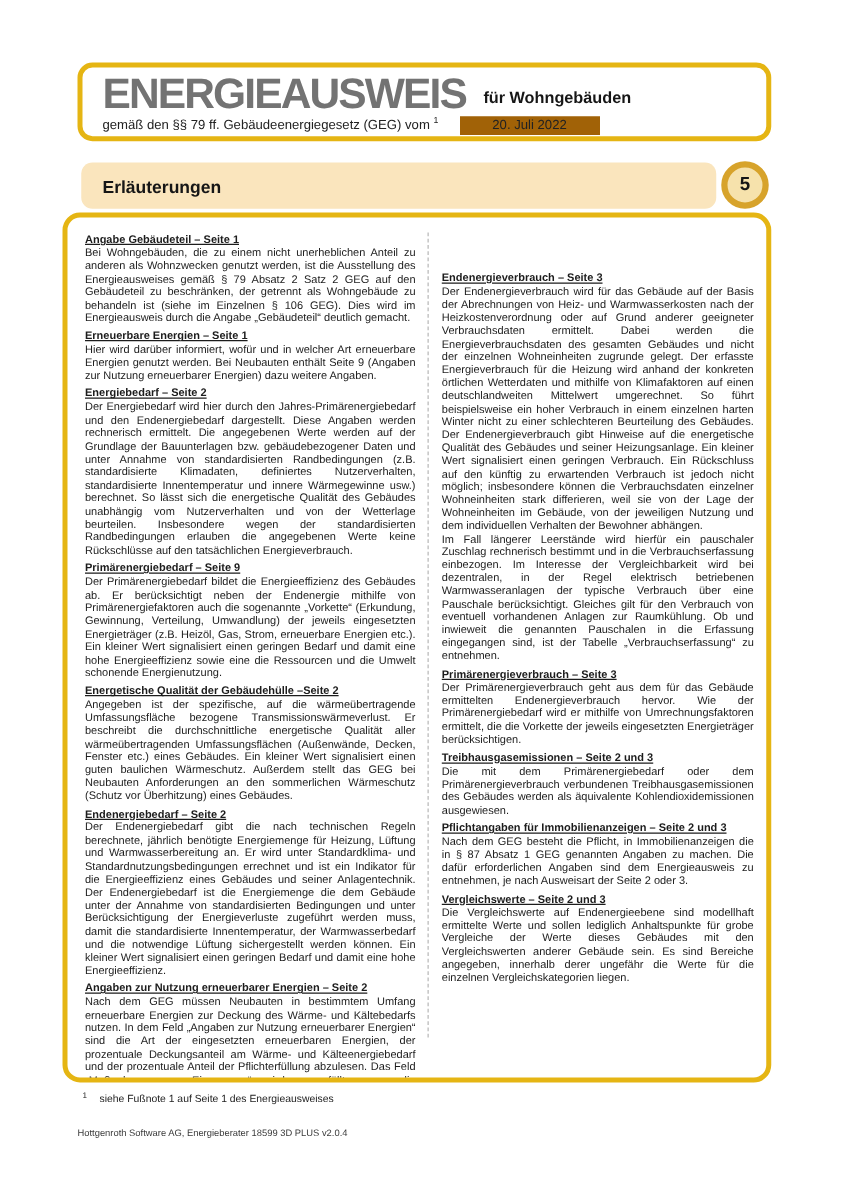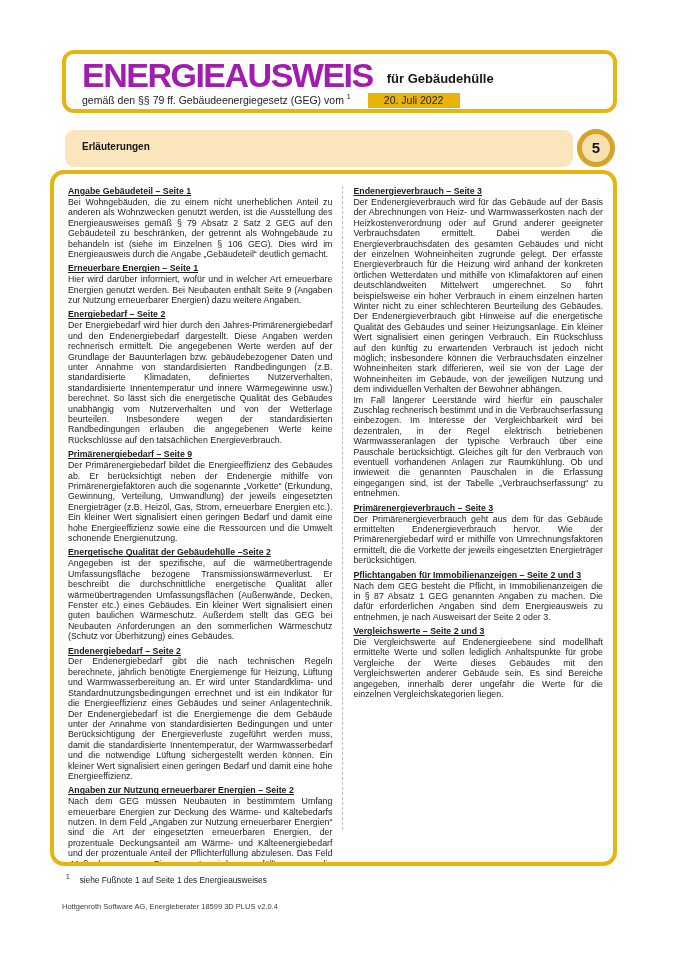--- a/index.html
+++ b/index.html
@@ -10,75 +10,75 @@
   }
   
   .header-box{
     position:absolute;left:62px;top:50px;width:547px;height:55px;
     border:4px solid #E5B513;border-radius:12px;background:#fff;
     padding:0;
   }
   .title-row{position:absolute;left:16px;top:2px;white-space:nowrap;}
   .main-title{
     font-size:34px;font-weight:bold;letter-spacing:-1.5px;display:inline-block;
-    color:#a21caf;
+    color:#737373;
   }
   .title-sub{
     font-size:13px;font-weight:bold;display:inline-block;margin-left:14px;
     position:relative;top:-4px;color:#161616;
   }
   .law-row{position:absolute;left:16px;top:39px;font-size:10.5px;white-space:nowrap;color:#222;}
   .law-row sup{font-size:7px;}
   .date-box{
-    display:inline-block;margin-left:14px;background:#eab308;
-    width:92px;text-align:center;font-size:10.5px;padding:1px 0 2px 0;
+    display:inline-block;margin-left:14px;background:#a16207;
+    width:112px;text-align:center;font-size:10.5px;padding:1px 0 2px 0;
     vertical-align:middle;color:#222;
   }
   
   .section-bar{
     position:absolute;left:65px;top:130px;width:508px;height:37px;
     background:#FAE5BD;border-radius:9px;
   }
   .section-bar .bar-label{
-    position:absolute;left:17px;top:11px;font-size:10px;font-weight:bold;color:#161616;
+    position:absolute;left:17px;top:11px;font-size:14px;font-weight:bold;color:#161616;
   }
   .page-circle{
     position:absolute;left:577px;top:129px;width:28px;height:28px;
     border:5px solid #D7A32B;border-radius:50%;background:#F6E2AC;
     text-align:center;line-height:28px;font-size:15px;font-weight:bold;color:#161616;
   }
   
   .content-box{
     position:absolute;left:50px;top:170px;width:559px;height:688px;
     border:4px solid #E5B513;border-radius:14px;background:#fff;
     box-sizing:content-box;overflow:hidden;
   }
   .columns{
     display:flex;flex-direction:row;align-items:stretch;
     padding:12px 10px 8px 14px;height:664px;box-sizing:border-box;justify-content:space-between;
   }
   .col{font-size:8.8px;line-height:10.4px;text-align:justify;color:#1c1c1c;}
   .col-left{width:267px;padding-right:10px;border-right:1px dashed #b9b9b9;}
-  .col-right{width:252px;padding-left:10px;}
+  .col-right{width:252px;padding-left:10px;margin-top:31px;}
   .section{margin-bottom:4px;}
   .sec-heading{
     font-weight:bold;text-decoration:underline;margin:0 0 0.5px 0;text-align:left;
   }
   .sec-para{margin:0;}
   
   .footnote{position:absolute;left:66px;top:873px;font-size:8.3px;color:#222;}
   .footnote sup{font-size:6.5px;margin-right:10px;}
   .app-footer{position:absolute;left:62px;top:902px;font-size:7.5px;color:#3a3a3a;}
 </style>
 </head>
 <body>
 
 <div class="header-box">
   <div class="title-row">
-    <span class="main-title">ENERGIEAUSWEIS</span><span class="title-sub">für Gebäudehülle</span>
+    <span class="main-title">ENERGIEAUSWEIS</span><span class="title-sub">für Wohngebäuden</span>
   </div>
   <div class="law-row">
     <span>gemäß den §§ 79 ff. Gebäudeenergiegesetz (GEG) vom</span>
     <sup>1</sup>
     <span class="date-box">20. Juli 2022</span>
   </div>
 </div>
 
 <div class="section-bar">
   <span class="bar-label">Erläuterungen</span>
@@ -121,20 +121,24 @@
         <div class="section">
           <div class="sec-heading">Endenergieverbrauch – Seite 3</div>
           <p class="sec-para">Der Endenergieverbrauch wird für das Gebäude auf der Basis der Abrechnungen von Heiz- und Warmwasserkosten nach der Heizkostenverordnung oder auf Grund anderer geeigneter Verbrauchsdaten ermittelt. Dabei werden die Energieverbrauchsdaten des gesamten Gebäudes und nicht der einzelnen Wohneinheiten zugrunde gelegt. Der erfasste Energieverbrauch für die Heizung wird anhand der konkreten örtlichen Wetterdaten und mithilfe von Klimafaktoren auf einen deutschlandweiten Mittelwert umgerechnet. So führt beispielsweise ein hoher Verbrauch in einem einzelnen harten Winter nicht zu einer schlechteren Beurteilung des Gebäudes. Der Endenergieverbrauch gibt Hinweise auf die energetische Qualität des Gebäudes und seiner Heizungsanlage. Ein kleiner Wert signalisiert einen geringen Verbrauch. Ein Rückschluss auf den künftig zu erwartenden Verbrauch ist jedoch nicht möglich; insbesondere können die Verbrauchsdaten einzelner Wohneinheiten stark differieren, weil sie von der Lage der Wohneinheiten im Gebäude, von der jeweiligen Nutzung und dem individuellen Verhalten der Bewohner abhängen.</p>
           <p class="sec-para">Im Fall längerer Leerstände wird hierfür ein pauschaler Zuschlag rechnerisch bestimmt und in die Verbrauchserfassung einbezogen. Im Interesse der Vergleichbarkeit wird bei dezentralen, in der Regel elektrisch betriebenen Warmwasseranlagen der typische Verbrauch über eine Pauschale berücksichtigt. Gleiches gilt für den Verbrauch von eventuell vorhandenen Anlagen zur Raumkühlung. Ob und inwieweit die genannten Pauschalen in die Erfassung eingegangen sind, ist der Tabelle „Verbrauchserfassung“ zu entnehmen.</p>
         </div>
         <div class="section">
           <div class="sec-heading">Primärenergieverbrauch – Seite 3</div>
           <p class="sec-para">Der Primärenergieverbrauch geht aus dem für das Gebäude ermittelten Endenergieverbrauch hervor. Wie der Primärenergiebedarf wird er mithilfe von Umrechnungsfaktoren ermittelt, die die Vorkette der jeweils eingesetzten Energieträger berücksichtigen.</p>
         </div>
         <div class="section">
+          <div class="sec-heading">Treibhausgasemissionen – Seite 2 und 3</div>
+          <p class="sec-para">Die mit dem Primärenergiebedarf oder dem Primärenergieverbrauch verbundenen Treibhausgasemissionen des Gebäudes werden als äquivalente Kohlendioxidemissionen ausgewiesen.</p>
+        </div>
+        <div class="section">
           <div class="sec-heading">Pflichtangaben für Immobilienanzeigen – Seite 2 und 3</div>
           <p class="sec-para">Nach dem GEG besteht die Pflicht, in Immobilienanzeigen die in § 87 Absatz 1 GEG genannten Angaben zu machen. Die dafür erforderlichen Angaben sind dem Energieausweis zu entnehmen, je nach Ausweisart der Seite 2 oder 3.</p>
         </div>
         <div class="section">
           <div class="sec-heading">Vergleichswerte – Seite 2 und 3</div>
           <p class="sec-para">Die Vergleichswerte auf Endenergieebene sind modellhaft ermittelte Werte und sollen lediglich Anhaltspunkte für grobe Vergleiche der Werte dieses Gebäudes mit den Vergleichswerten anderer Gebäude sein. Es sind Bereiche angegeben, innerhalb derer ungefähr die Werte für die einzelnen Vergleichskategorien liegen.</p>
         </div>
       </div>
   </div>
 </div>

